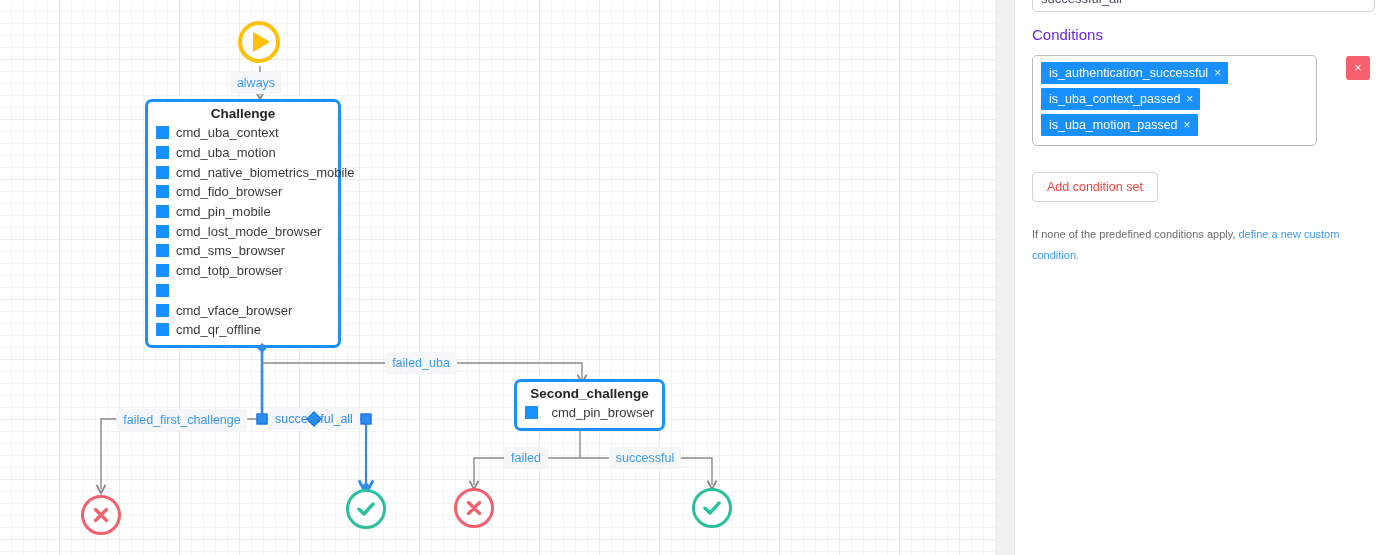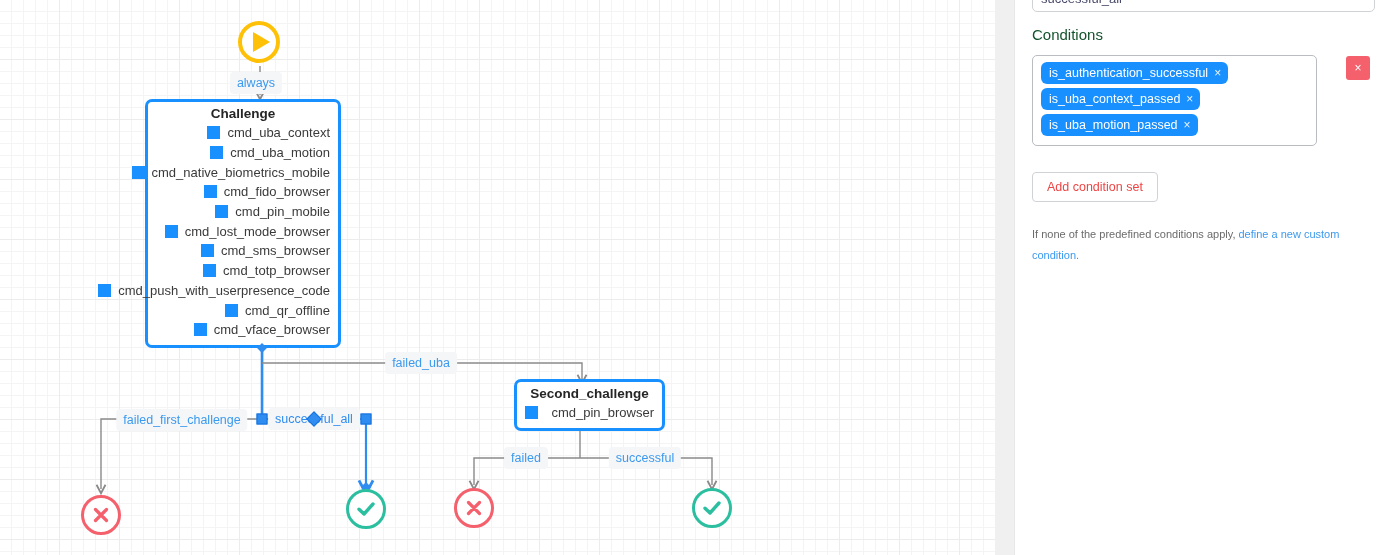--- a/index.html
+++ b/index.html
@@ -82,21 +82,20 @@
     font-size: 13.5px;
     color: #252525;
     padding: 4px 8px 2px 8px;
   }
   .cmd-row {
     display: flex;
     align-items: center;
     gap: 7px;
     padding: 0 8px;
     height: 19.7px;
-    justify-content: flex-end;
   }
   .cmd-chip {
     width: 13px; height: 13px;
     background: #1890ff;
     flex: 0 0 auto;
   }
   .cmd-label {
     font-size: 13px;
     color: #3a3a3a;
     white-space: nowrap;
@@ -147,41 +146,41 @@
     box-sizing: border-box;
     background: #fff;
     font-size: 13px;
     color: #4a4a6a;
     padding: 4px 8px;
     overflow: hidden;
   }
   .section-title {
     position: absolute; left: 17px; top: 26px;
     font-size: 15px;
-    color: #14532d;
+    color: #6d28d9;
   }
   .cond-box {
     position: absolute; left: 17px; top: 55px;
     width: 285px; height: 91px;
     border: 1px solid #b9bdc2;
     border-radius: 5px;
     box-sizing: border-box;
     background: #fff;
     padding: 6px 8px;
   }
   .tag {
     display: inline-flex;
     align-items: center;
     gap: 6px;
     background: #1890ff;
     color: #ffffff;
     font-size: 12.5px;
     line-height: 14px;
     padding: 4px 7px 4px 8px;
-    border-radius: 6px;
+    border-radius: 1px;
     margin-bottom: 4px;
   }
   .tag .x { font-size: 12px; color: #eaf3fd; cursor: pointer; }
   .del-btn {
     position: absolute; left: 331px; top: 56px;
     width: 24px; height: 24px;
     background: #f4606c;
     border-radius: 3px;
     color: #fff;
     display: flex; align-items: center; justify-content: center;
@@ -276,29 +275,28 @@
         <div class="cmd-row">
           <span class="cmd-chip"></span>
           <span class="cmd-label">cmd_sms_browser</span>
         </div>
         <div class="cmd-row">
           <span class="cmd-chip"></span>
           <span class="cmd-label">cmd_totp_browser</span>
         </div>
         <div class="cmd-row">
           <span class="cmd-chip"></span>
-          <span class="cmd-label">cmd_push_with_userpresence_code</span>
+        </div>
+        <div class="cmd-row">
+          <span class="cmd-chip"></span>
+          <span class="cmd-label">cmd_vface_browser</span>
         </div>
         <div class="cmd-row">
           <span class="cmd-chip"></span>
           <span class="cmd-label">cmd_qr_offline</span>
-        </div>
-        <div class="cmd-row">
-          <span class="cmd-chip"></span>
-          <span class="cmd-label">cmd_vface_browser</span>
         </div>
       </div>
     </div>
     <div class="dot" style="left:262px; top:348px;"></div>
 
     <div class="node-box" id="node-second" style="left:514px; top:379px; width:151px; height:52px;">
       <div class="node-title">Second_challenge</div>
       <div class="cmd-row" style="justify-content:space-between;">
         <span class="cmd-chip"></span>
         <span class="cmd-label">cmd_pin_browser</span>

